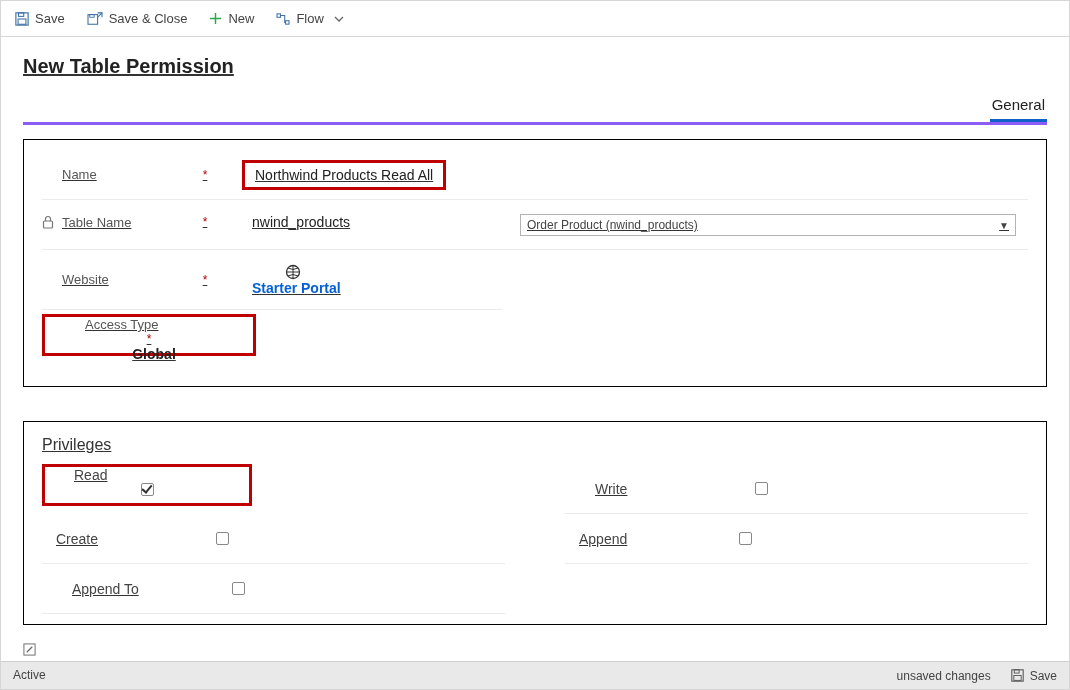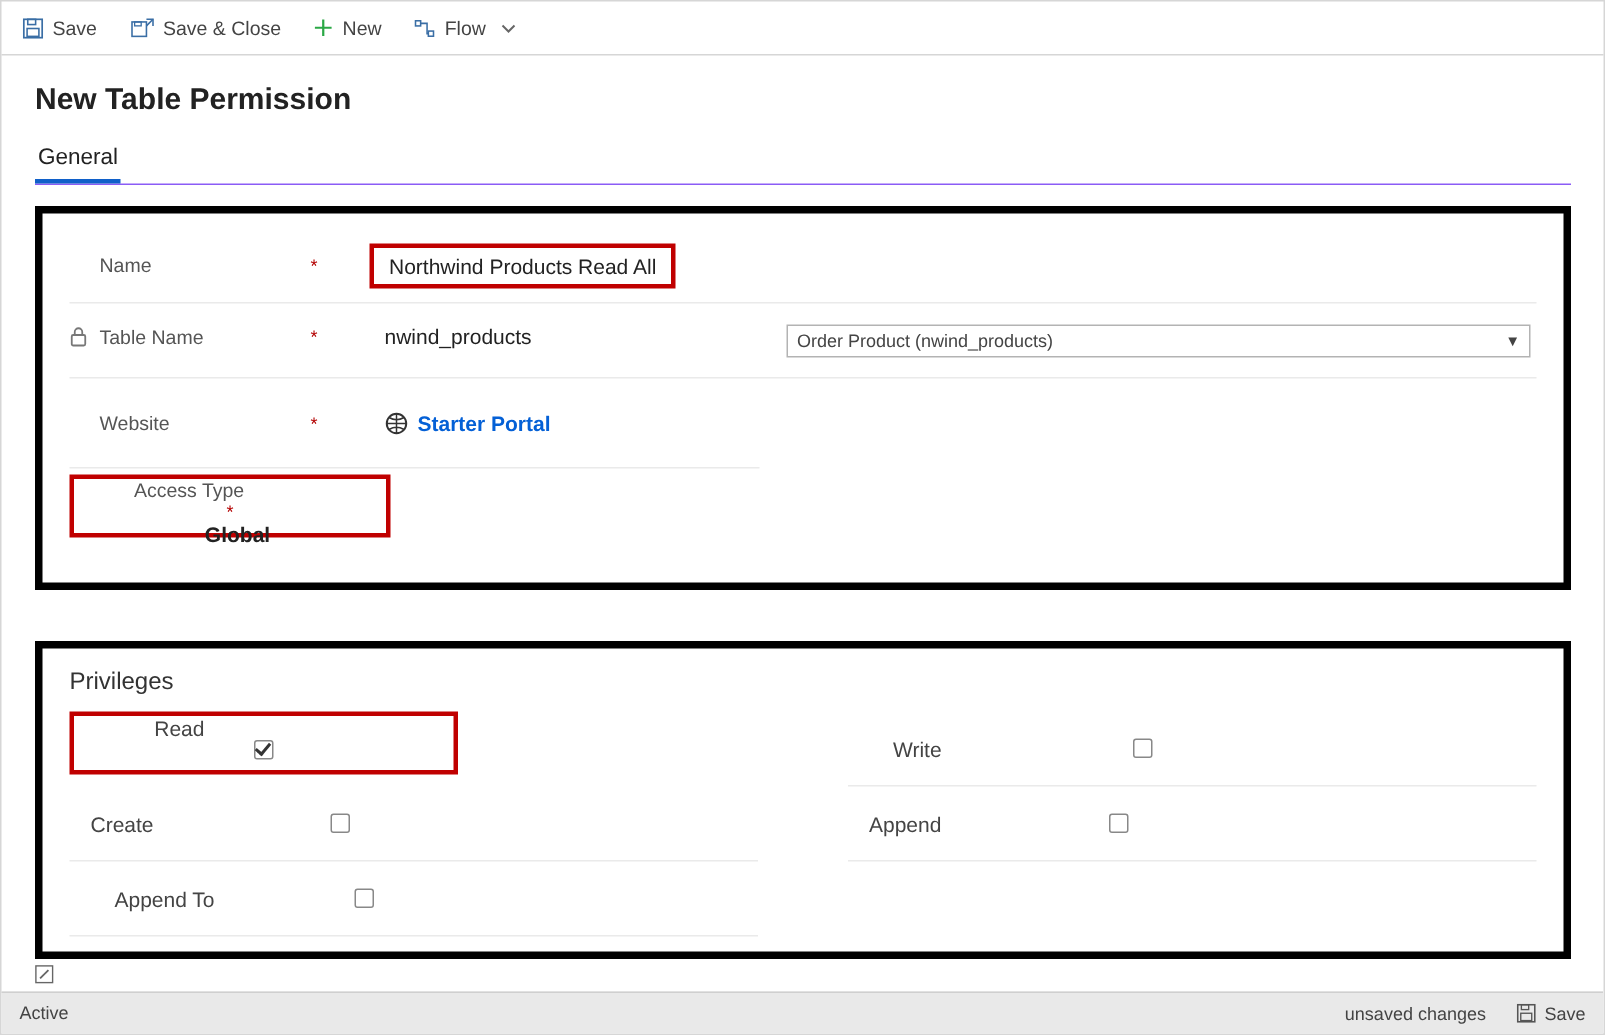--- a/index.html
+++ b/index.html
@@ -41,44 +41,46 @@
   
   .content-wrap {
     flex: 1;
     display: flex;
     overflow: hidden;
   }
   .content {
     flex: 1;
     overflow-y: auto;
     padding: 18px 22px 20px 22px;
+    text-decoration: underline;
   }
   .content::-webkit-scrollbar { width: 14px; }
   .content::-webkit-scrollbar-track { background: #f1f1f1; }
   .content::-webkit-scrollbar-thumb { background: #c8c8c8; }
   h1.page-title {
     font-size: 20px;
     font-weight: 600;
     margin: 0 0 14px 0;
     color: #222;
   }
   .tabrow {
-    border-bottom: 1px solid #8b5cf6;
+    border-bottom: 3px solid #8b5cf6;
     margin-bottom: 14px;
+    text-align: right;
   }
   .tab {
     display: inline-block;
     font-size: 15px;
     padding: 4px 2px 6px 2px;
     font-weight: 400;
     color: #222;
     border-bottom: 3px solid #1060c9;
   }
   .panel {
-    border: 5px solid #000000;
+    border: 1px solid #000000;
     padding: 10px 18px 26px 18px;
     margin-bottom: 34px;
   }
   .field-row {
     display: flex;
     align-items: center;
     min-height: 50px;
     border-bottom: 1px solid #eaeaea;
   }
   .field-label-col {
@@ -302,21 +304,21 @@
           </div>
         </div>
 
         <div class="field-row field-row-narrow" style="height:60px;">
           <div class="field-label-col">
             <span style="width:14px;"></span>
             <span>Website</span>
           </div>
           <span class="req">*</span>
           <div class="field-val-col">
-            <span style="padding-left:10px; display:inline-flex; align-items:center;">
+            <span style="padding-left:10px; display:inline-flex; align-items:center;flex-direction:column;">
               <svg class="globe-icon" width="16" height="16" viewBox="0 0 16 16">
                   <circle cx="8" cy="8" r="6.5" fill="none" stroke="#333" stroke-width="1.3"></circle>
                   <path d="M1.5 8 H14.5 M8 1.5 V14.5 M3 4 Q8 7 13 4 M3 12 Q8 9 13 12" fill="none" stroke="#333" stroke-width="1"></path>
                 </svg>
               <span class="link">Starter Portal</span>
             </span>
           </div>
         </div>
 
         <div class="field-row field-row-narrow" style="border-bottom:none;">
@@ -331,21 +333,21 @@
           </span>
         </div>
 
       </div>
 
       <div class="panel priv-panel">
         <div class="section-title">Privileges</div>
         <div class="priv-grid">
 
           <div>
-            <span class="hl-red-row" style="width:259px;">
+            <span class="hl-red-row" style="width:210px;">
               <span class="priv-label" style="width:146px;">Read</span>
               <span class="priv-cb checked"></span>
             </span>
           </div>
           <div class="priv-row" style="padding-left:30px;">
             <span class="priv-label">Write</span>
             <span class="priv-cb"></span>
           </div>
 
           <div class="priv-row" style="padding-left:14px;">

